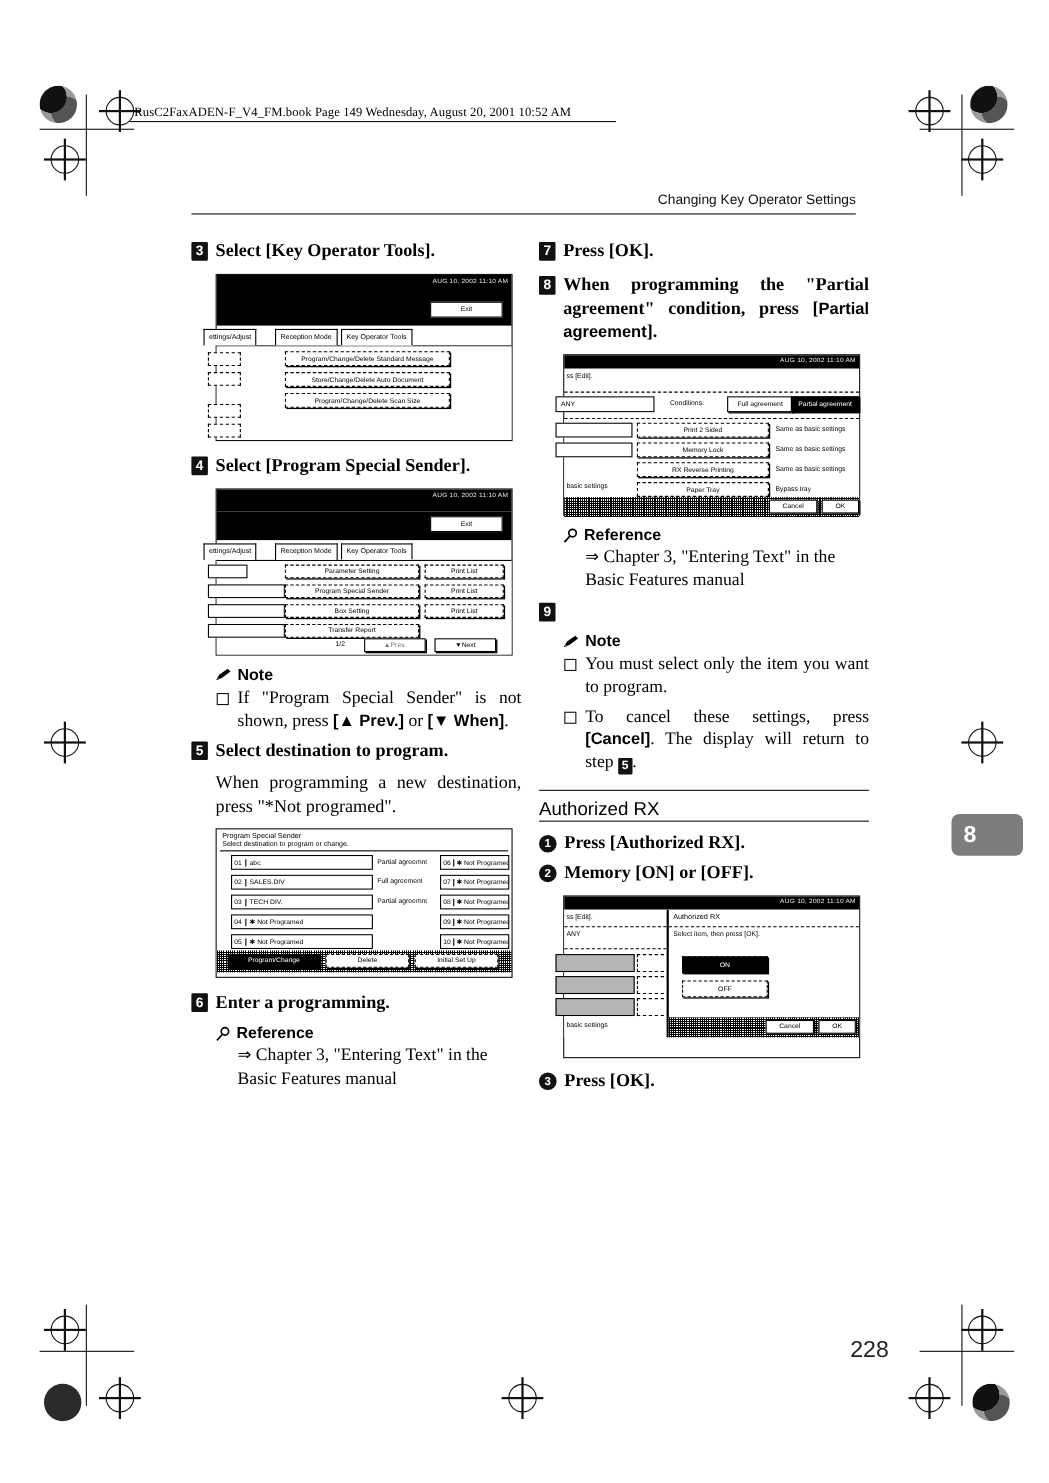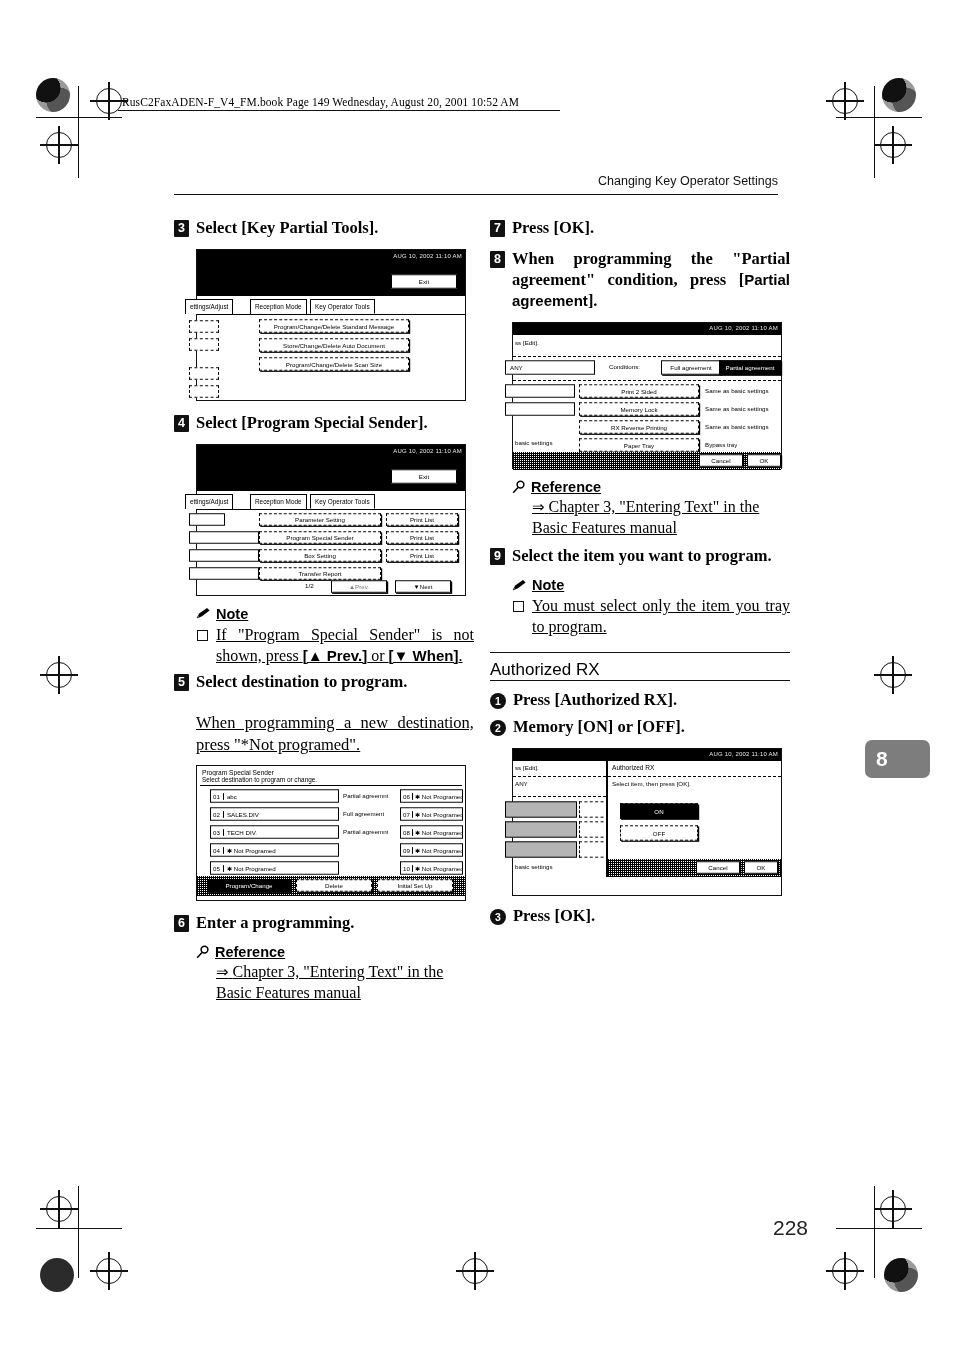--- a/index.html
+++ b/index.html
@@ -77,29 +77,28 @@
     font-size:10.5px; line-height:16px; text-align:center; margin-top:3px;
   }
   .marker-inline {
     display:inline-block; width:13px; height:15px; background:#111; color:#fff;
     font-family:"Liberation Sans", sans-serif; font-weight:bold;
     font-size:11px; line-height:15px; text-align:center;
     vertical-align:-2px; border-radius:1px;
   }
   .step-body {
     font-size:16.5px; line-height:1.30; text-align:justify;
-    margin:19px 0 0 22px;
-    text-decoration:underline;
+    margin:7px 0 0 22px;
   }
 
   
   .kb { font-family:"Liberation Sans", sans-serif; font-weight:bold; font-size:15px; }
 
   
-  .callout { margin:10px 0 6px 22px;text-decoration:underline; }
+  .callout { margin:10px 0 6px 22px; }
   .callout-title {
     display:flex; align-items:center; gap:5px;
     font-family:"Liberation Sans", sans-serif; font-weight:bold; font-size:14.5px;
   }
   .callout-list { margin:3px 0 0 0; padding:0; list-style:none; }
   .callout-list li {
     position:relative; padding-left:20px; margin-bottom:6px;
     font-size:16px; line-height:1.29; text-align:justify;
   }
   .callout-list li:before {
@@ -221,21 +220,21 @@
   <div class="file-header-rule"></div>
 
   <div class="running-head">Changing Key Operator Settings</div>
   <div class="head-rule"></div>
 
   <div class="col col-left">
 
     <div class="step">
       <div class="step-head">
         <span class="marker">3</span>
-        <span class="txt">Select [Key Partial Tools].</span>
+        <span class="txt">Select [Key Operator Tools].</span>
       </div>
     </div>
 
     <div class="fig" style="height:152px;">
       <div class="fig-inner">
         <div class="lcd-titlebar">
           <span class="lcd-date">AUG 10, 2002 11:10 AM</span>
         </div>
         <div class="lcd-blackband" style="height:26px;">
           <div class="lcd-btn" style="position:absolute;right:8px;top:4px;width:66px;height:15px;">Exit</div>
@@ -478,34 +477,34 @@
       </div>
       <div class="ref-body">
         <span class="arrow-r">⇒</span>
         <span>Chapter 3, "Entering Text" in the Basic Features manual</span>
       </div>
     </div>
 
     <div class="step" style="margin-top:8px;">
       <div class="step-head">
         <span class="marker">9</span>
-        <span class="txt" style="text-align:justify;">Select the item you want to program.</span>
       </div>
     </div>
 
     <div class="callout">
       <div class="callout-title">
         <svg width="15" height="13" viewBox="0 0 15 13">
           <path d="M1 11 L3.2 6.5 L11 1 L13.6 3.4 L5.6 9.4 Z" fill="#000"></path>
           <path d="M1 11 L3.2 10.2 L2.4 8.6 Z" fill="#fff" stroke="#000" stroke-width=".6"></path>
         </svg>
         <span>Note</span>
       </div>
       <ul class="callout-list">
-        <li>You must select only the item you tray to program.</li>
+        <li>You must select only the item you want to program.</li>
+        <li>To cancel these settings, press <span class="kb">[Cancel]</span>. The display will return to step <span class="marker-inline">5</span>.</li>
       </ul>
     </div>
 
     <div class="sub-head rule-top rule-bottom">Authorized RX</div>
 
     <div class="step" style="margin-top:9px;">
       <div class="step-head">
         <span class="marker-round">1</span>
         <span class="txt">Press [Authorized RX].</span>
       </div>

